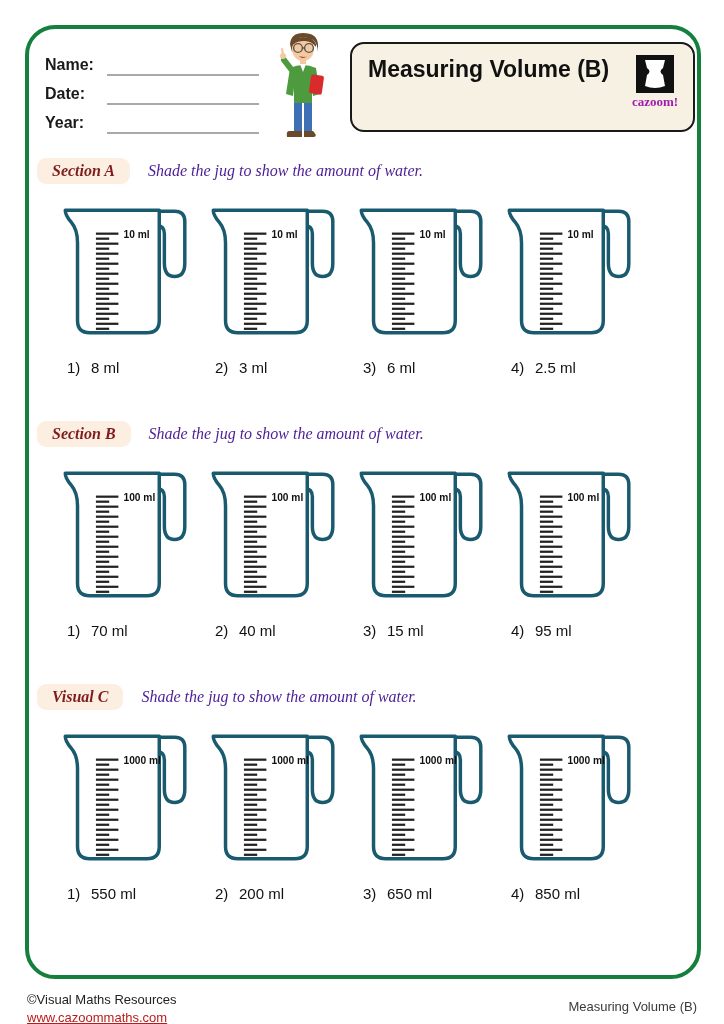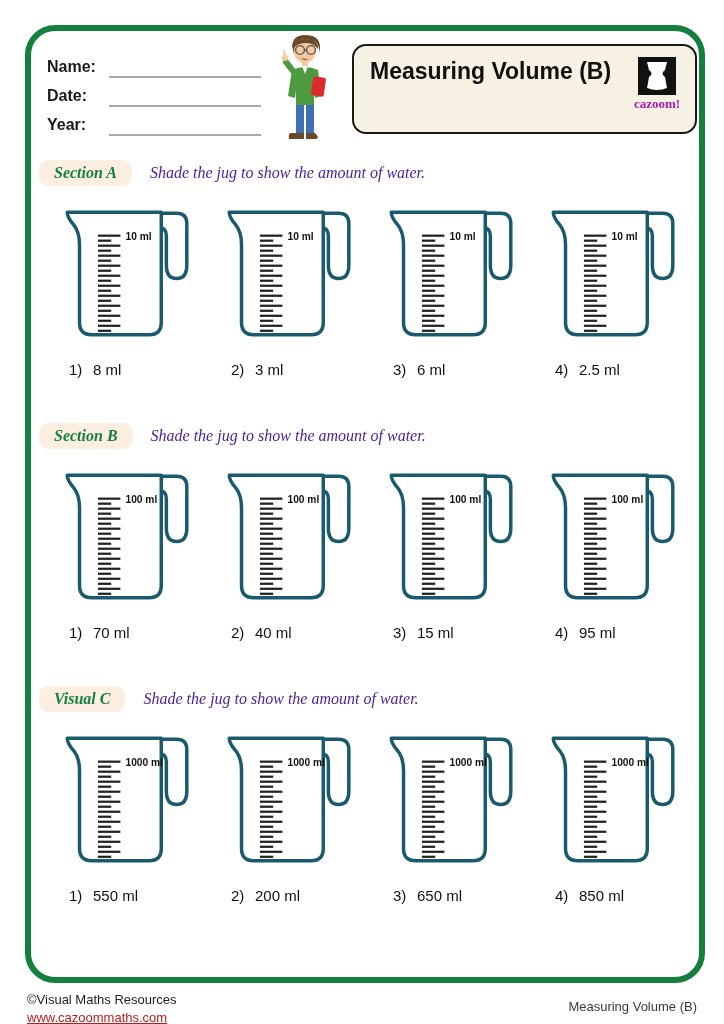--- a/index.html
+++ b/index.html
@@ -3,21 +3,21 @@
 <meta charset="utf-8">
 <style>
   html,body { margin:0; padding:0; background:#e8e8e8; }
   .sheet {
     position:relative; width:724px; height:1024px; background:#ffffff;
     font-family:"Liberation Sans", sans-serif; color:#1a1a1a; overflow:hidden;
     margin:0 auto;
   }
   .frame {
     position:absolute; left:25px; top:25px; width:668px; height:946px;
-    border:6px solid #15803d; border-radius:30px; background:#ffffff;
+    border:4px solid #15803d; border-radius:30px; background:#ffffff;
   }
   
   .hdr { position:relative; height:128px; }
   .fields { position:absolute; left:16px; top:18px; }
   .field-row { display:flex; align-items:flex-end; height:29px; }
   .field-label { font-weight:bold; font-size:16px; width:62px; padding-bottom:2px; }
   .field-line { width:152px; border-bottom:2px solid #a9a9a9; height:22px; }
   .teacher { position:absolute; left:246px; top:2px; }
   .title-box {
     position:absolute; left:321px; top:13px; width:341px; height:86px;
@@ -30,27 +30,27 @@
   .logo { position:absolute; right:12px; top:11px; width:52px; text-align:center; }
   .logo-square { width:38px; height:38px; background:#111; margin:0 auto; display:flex; align-items:center; justify-content:center; }
   .logo-word { font-family:Liberation Serif, serif; font-weight:bold; font-size:13px; color:#a21caf; margin-top:1px; }
   
   .wsection { margin:0; }
   .wsection + .wsection { margin-top:44px; }
   .section-head { display:flex; align-items:center; margin-left:8px; height:28px; }
   .section-badge {
     background:#FCEFE2; border-radius:9px; padding:4px 15px;
     font-family:"Liberation Serif", serif; font-style:italic; font-weight:bold;
-    font-size:16px; color:#15803d;
+    font-size:16px; color:#7f1d1d;
   }
   .section-instruction {
     margin-left:18px; font-family:"Liberation Serif", serif; font-style:italic;
     font-size:16px; color:#4c1d95;
   }
-  .jug-row { display:flex; gap:14px; padding-left:28px; margin-top:17px; }
+  .jug-row { display:flex; padding-left:28px; margin-top:17px; }
   .jug-cell { width:148px; }
   .q-line { display:flex; margin-top:12px; margin-left:10px; font-size:15px; color:#111; }
   .q-num { width:24px; }
   .q-val { }
   
   .footer-left { position:absolute; left:27px; top:991px; font-size:13px; line-height:1.35; color:#222; }
   .footer-link { color:#b91c1c; text-decoration:underline; }
   .footer-right { position:absolute; right:27px; top:999px; font-size:13px; color:#3a3a3a; }
 </style>
 </head>

